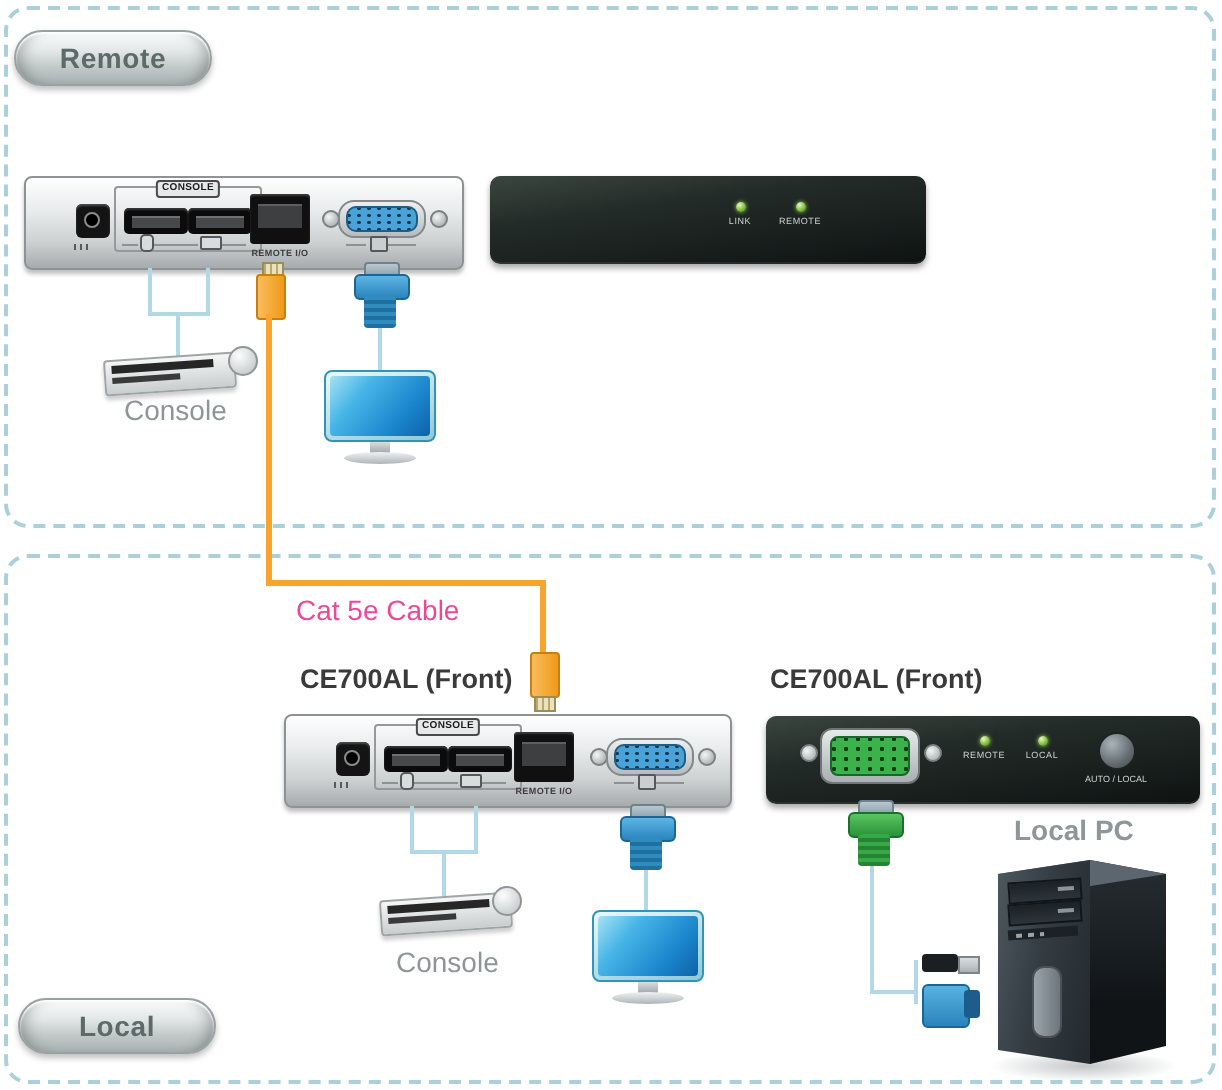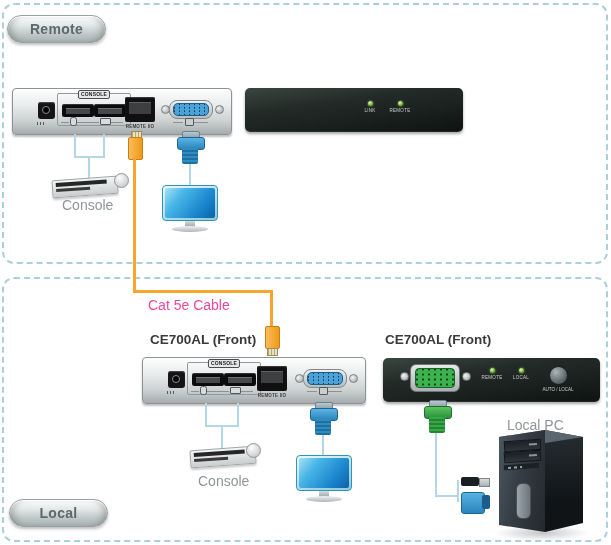--- a/index.html
+++ b/index.html
@@ -318,21 +318,21 @@
     <div class="vp-boot"></div>
   </div>
   <div class="line" style="left:435px;top:433px;width:2px;height:64px;"></div>
   <div class="line" style="left:435px;top:495px;width:24px;height:2px;"></div>
   <div class="line" style="left:457px;top:480px;width:2px;height:22px;"></div>
   <div class="usb-plug-body" style="left:461px;top:477px;"></div>
   <div class="usb-plug-tip" style="left:479px;top:478px;"></div>
   <div class="vpr-body" style="left:461px;top:492px;"></div>
   <div class="vpr-face" style="left:482px;top:495px;"></div>
 
-  <div class="caption" style="left:507px;top:417px;">Local PC</div>
+  <div class="caption" style="left:507px;top:407px;font-weight:bold;">Local PC</div>
   <div class="pc" style="left:493px;top:425px;">
     <div class="pc-shadow"></div>
     <div class="pc-side"></div>
     <div class="pc-top"></div>
     <div class="pc-front"></div>
     <div class="pc-bay" style="left:11px;top:15px;"></div>
     <div class="pc-bay" style="left:11px;top:26px;"></div>
     <div class="pc-btnrow" style="left:11px;top:39px;"></div>
     <div class="pc-handle" style="left:23px;top:58px;"></div>
   </div>

